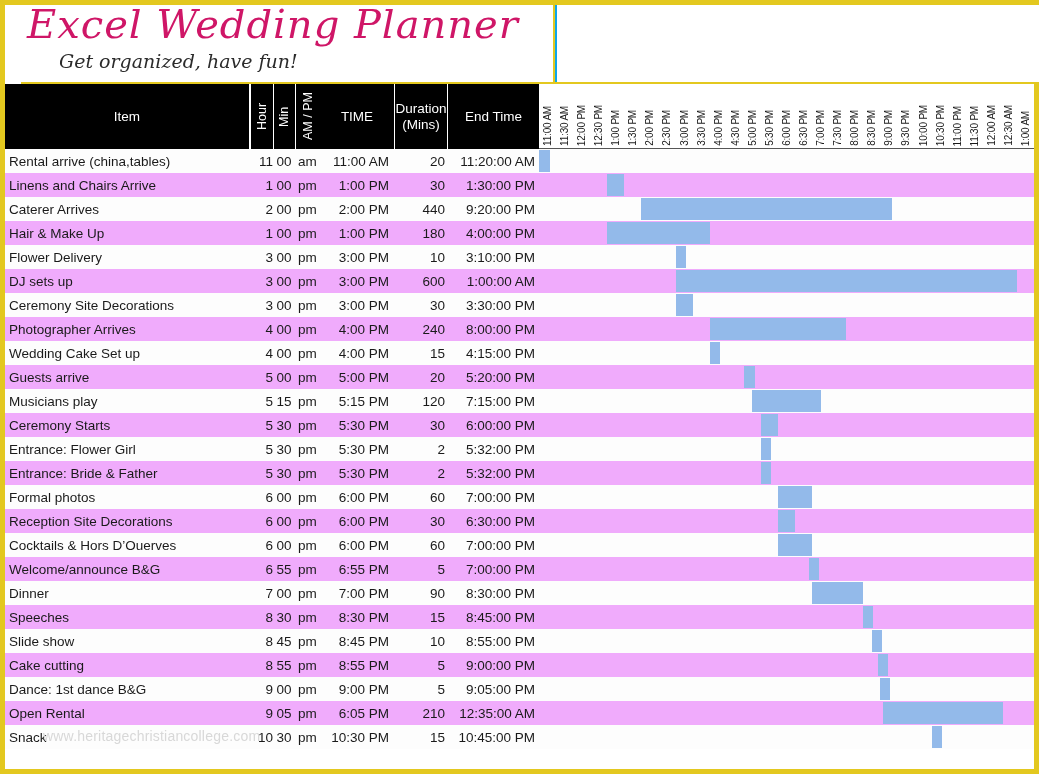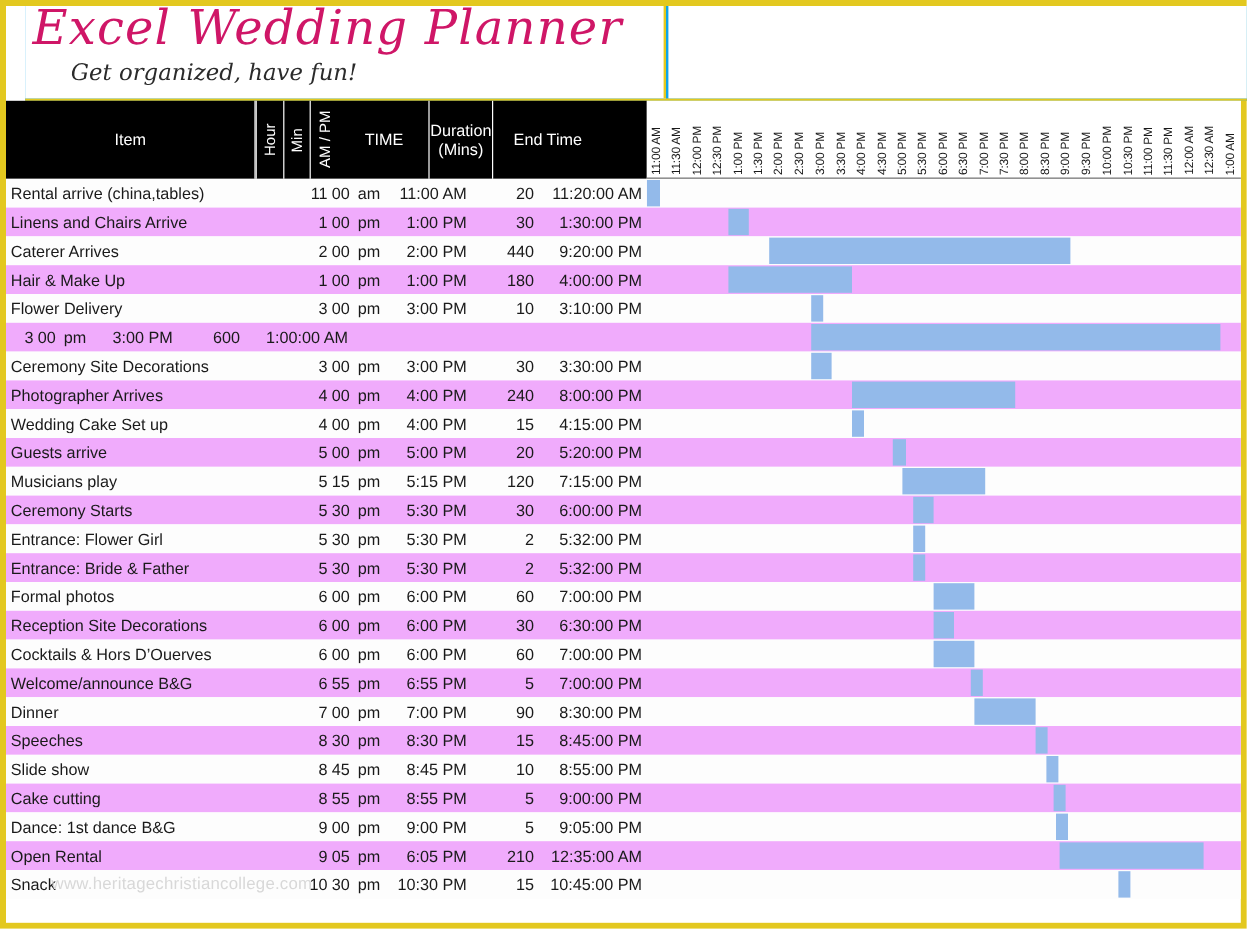--- a/index.html
+++ b/index.html
@@ -98,21 +98,21 @@
     box-sizing: border-box;
     border-right: 1px solid #ffffff;
     line-height: 1.15;
   }
   .hcell:last-child { border-right: none; }
   .hcell.vert {
     writing-mode: vertical-rl;
     transform: rotate(180deg);
     font-size: 12.5px;
   }
-  .h-item     { width: 208px; }
+  .h-item     { width: 245px; }
   .h-hour     { width: 23px; }
   .h-min      { width: 22px; }
   .h-ampm     { width: 25px; }
   .h-time     { width: 75px; }
   .h-dur      { width: 53px; }
   .h-end      { width: 91px; border-right: none !important; }
 
   
   #timeline-head {
     position: absolute;
@@ -333,20 +333,21 @@
           <div class="c c-time">3:00 PM</div>
           <div class="c c-dur">10</div>
           <div class="c c-end">3:10:00 PM</div>
         </div>
         <div class="lane">
           <div class="bar" style="left: 136.552px; width: 10px; background: rgb(147, 186, 234);"></div>
         </div>
       </div>
       <div class="row alt">
         <div class="cells">
+          <div class="c c-item">DJ sets up</div>
           <div class="c c-hour">3</div>
           <div class="c c-min">00</div>
           <div class="c c-ampm">pm</div>
           <div class="c c-time">3:00 PM</div>
           <div class="c c-dur">600</div>
           <div class="c c-end">1:00:00 AM</div>
         </div>
         <div class="lane">
           <div class="bar" style="left: 136.552px; width: 341.379px; background: rgb(147, 186, 234);"></div>
         </div>

